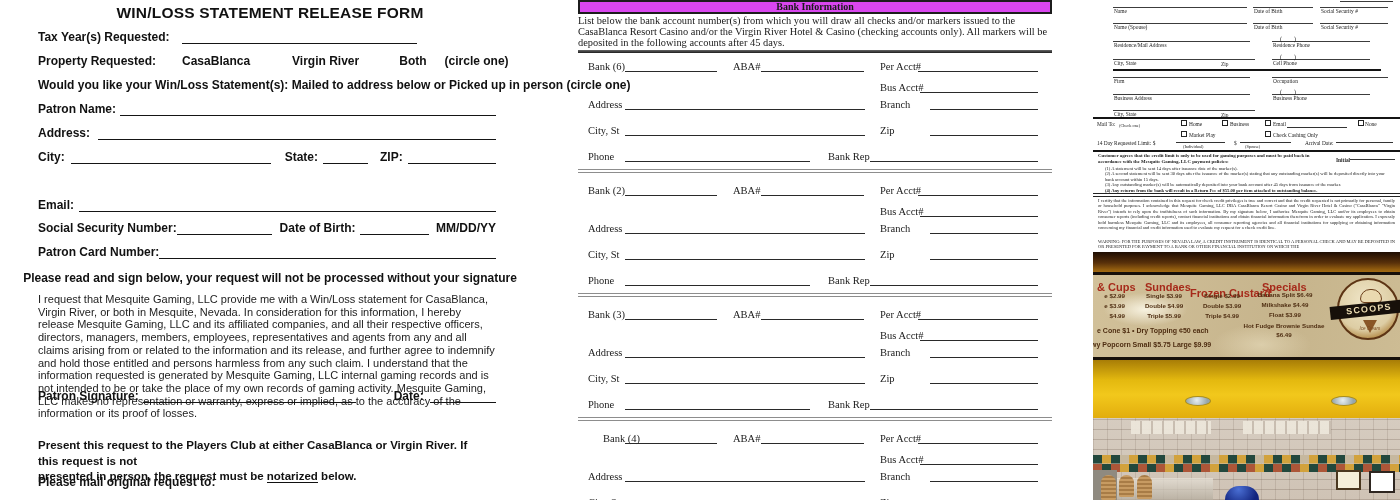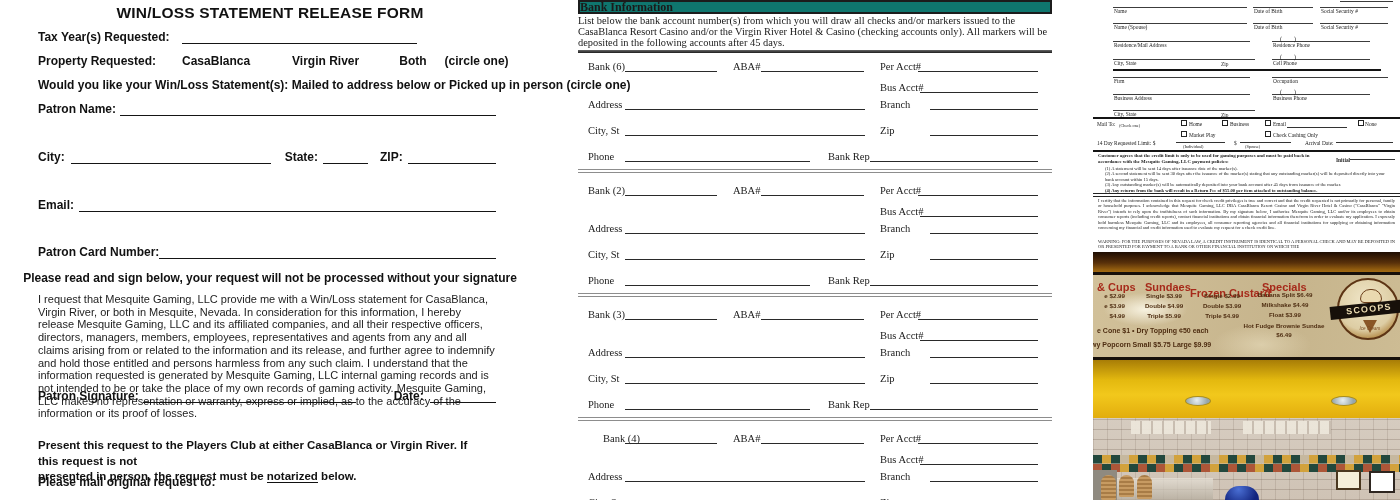--- a/index.html
+++ b/index.html
@@ -16,22 +16,22 @@
   .wl-par{position:absolute;left:38px;top:293px;width:462px;font-size:11px;font-weight:normal;
           line-height:12.7px;color:#1c1c1c;}
   .wl-center{position:absolute;left:0;top:271px;width:540px;text-align:center;
              font-weight:bold;font-size:12px;}
   .wl-present{position:absolute;left:38px;top:438px;width:452px;font-weight:bold;
               font-size:11.5px;line-height:15.5px;}
   .notar{border-bottom:1.4px solid #111;}
   
   .bankinfo{position:absolute;left:578px;top:0;width:474px;height:500px;
             font-family:"Liberation Serif",serif;color:#1a1a1a;}
-  .bi-header{box-sizing:border-box;width:474px;height:14px;background:#0f766e;
-             border:2px solid #1c1c1c;font-weight:bold;font-size:12px;
+  .bi-header{box-sizing:border-box;width:474px;height:14px;background:#d946ef;
+             border:2px solid #1c1c1c;text-align:center;font-weight:bold;font-size:10px;
              line-height:10px;}
   .bi-intro{margin-top:2px;font-size:10.4px;line-height:10.8px;}
   .bi-introline{margin-top:2px;height:3px;background:linear-gradient(#666,#1e1e1e);}
   #bank-sections{position:absolute;left:0;top:43px;width:474px;}
   .bank-section{position:relative;height:124px;}
   .bsep{position:absolute;left:0;top:2px;width:474px;height:4px;
         border-top:1.6px solid #8d8d8d;border-bottom:1.6px solid #8d8d8d;box-sizing:border-box;}
   .bank-section:first-child .bsep{display:none;}
   .brow{position:absolute;left:0;width:474px;height:16px;}
   .bl{position:absolute;bottom:1px;font-size:10.5px;}
@@ -125,36 +125,47 @@
 
     <div class="wl-row" style="top:78px;">
       <span>Would you like your Win/Loss Statement(s):  Mailed to address below or Picked up in person (circle one)</span>
     </div>
 
     <div class="wl-row" style="top:102px;width:458px;">
       <span>Patron Name:</span>
       <span class="wline grow" style="margin-left:4px;"></span>
     </div>
 
+    <div class="wl-row" style="top:126px;width:458px;">
+      <span>Address:</span>
+      <span class="wline grow" style="margin-left:8px;"></span>
+    </div>
 
     <div class="wl-row" style="top:150px;width:458px;">
       <span>City:</span>
       <span class="wline" style="width:200px;margin-left:6px;"></span>
       <span style="margin-left:14px;">State:</span>
       <span class="wline" style="width:45px;margin-left:5px;"></span>
       <span style="margin-left:12px;">ZIP:</span>
       <span class="wline grow" style="margin-left:5px;"></span>
     </div>
 
 
     <div class="wl-row" style="top:198px;width:458px;">
       <span>Email:</span>
       <span class="wline grow" style="margin-left:5px;"></span>
     </div>
 
+    <div class="wl-row" style="top:221px;width:458px;">
+      <span>Social Security Number:</span>
+      <span class="wline" style="width:112px;"></span>
+      <span style="margin-left:8px;">Date of Birth:</span>
+      <span class="wline" style="width:82px;margin-left:4px;"></span>
+      <span style="margin-left:7px;">MM/DD/YY</span>
+    </div>
 
     <div class="wl-row" style="top:245px;width:458px;">
       <span>Patron Card Number:</span>
       <span class="wline grow"></span>
     </div>
 
     <div class="wl-center">Please read and sign below, your request will not be processed without your signature</div>
 
     <div class="wl-par">I request that Mesquite Gaming, LLC provide me with a Win/Loss statement for CasaBlanca, Virgin River, or both in Mesquite, Nevada.  In consideration for this information, I hereby release Mesquite Gaming, LLC and its affiliated companies, and all their respective officers, directors, managers, members, employees, representatives and agents from any and all claims arising from or related to the information and its release, and further agree to indemnify and hold those entitled and persons  harmless from any such claim.  I understand that the information requested is generated by Mesquite Gaming, LLC internal gaming records and is not intended to be or take the place of my own records of gaming activity.  Mesquite Gaming, LLC makes no representation or warranty, express or implied, as to the accuracy of the information or its proof of losses.</div>
 

